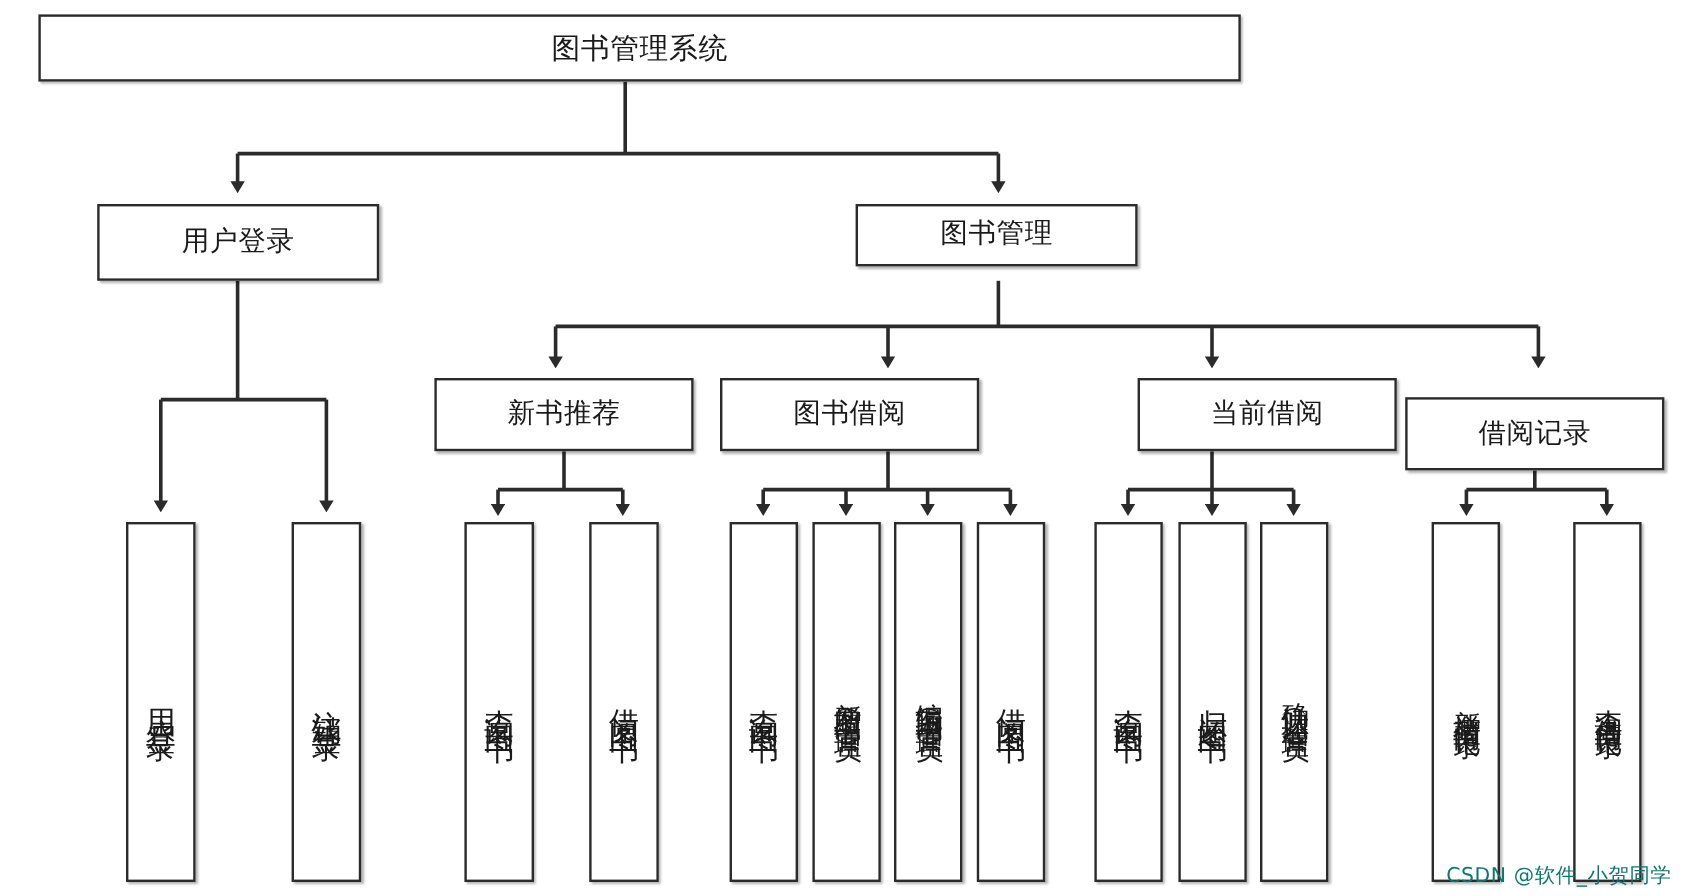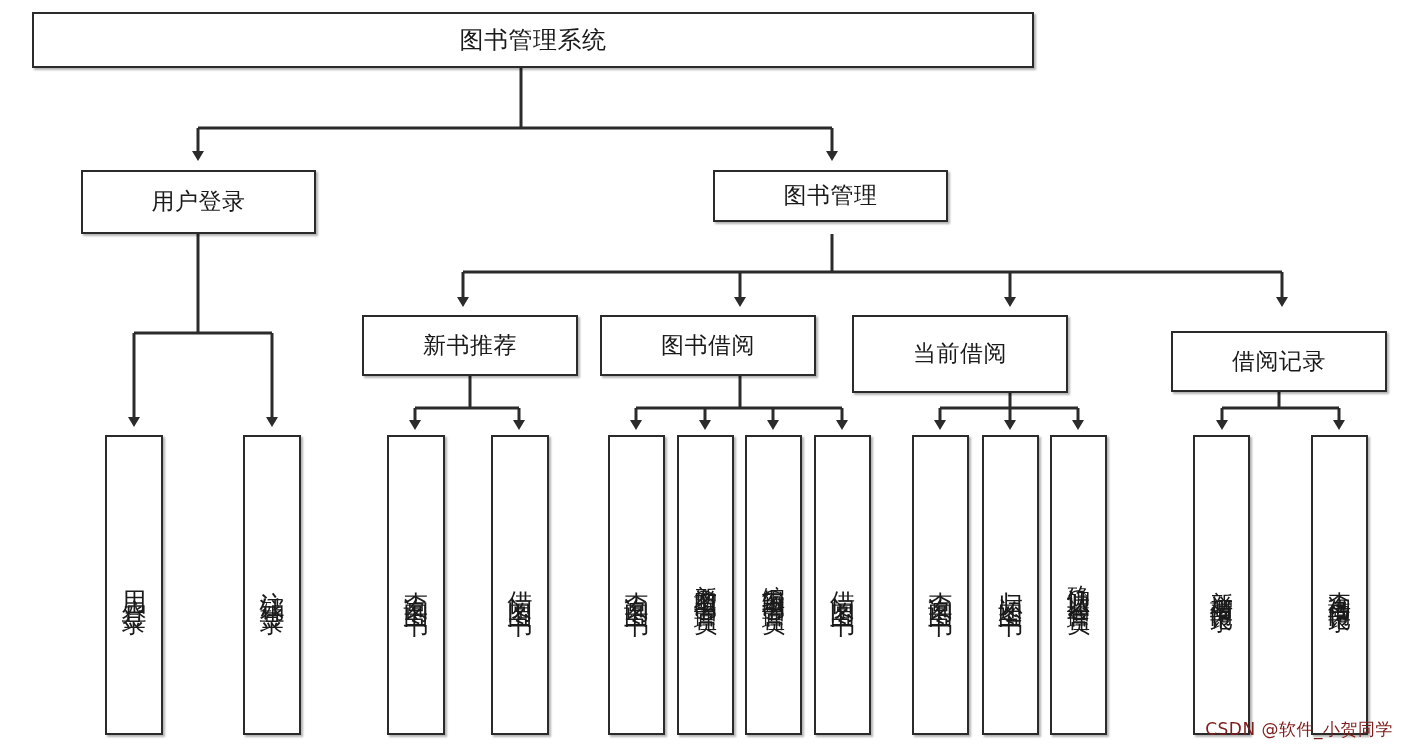--- a/index.html
+++ b/index.html
@@ -66,21 +66,21 @@
   }
   .node.vert.narrow .label {
     font-size: 23px;
     letter-spacing: 4px;
   }
   #watermark {
     position: absolute;
     right: 12px;
     bottom: 6px;
     font-size: 17px;
-    color: #7f1d1d;
+    color: #0f766e;
     letter-spacing: 0.5px;
     user-select: none;
     white-space: nowrap;
   }
 </style>
 </head>
 <body>
 
 <div id="canvas">
 
@@ -147,21 +147,21 @@
   </div>
 
   <div class="node horiz" style="left:362px; top:315px; width:216px; height:61px;">
     <span class="label">新书推荐</span>
   </div>
 
   <div class="node horiz" style="left:600px; top:315px; width:216px; height:61px;">
     <span class="label">图书借阅</span>
   </div>
 
-  <div class="node horiz" style="left:852px; top:315px; width:216px; height:78px;">
+  <div class="node horiz" style="left:948px; top:315px; width:216px; height:61px;">
     <span class="label">当前借阅</span>
   </div>
 
   <div class="node horiz" style="left:1171px; top:315px; width:216px; height:61px;margin-top:16px;">
     <span class="label">借阅记录</span>
   </div>
 
   <div class="node vert" style="left:105px; top:435px; width:58px; height:300px;">
     <span class="label">用户登录</span>
   </div>

